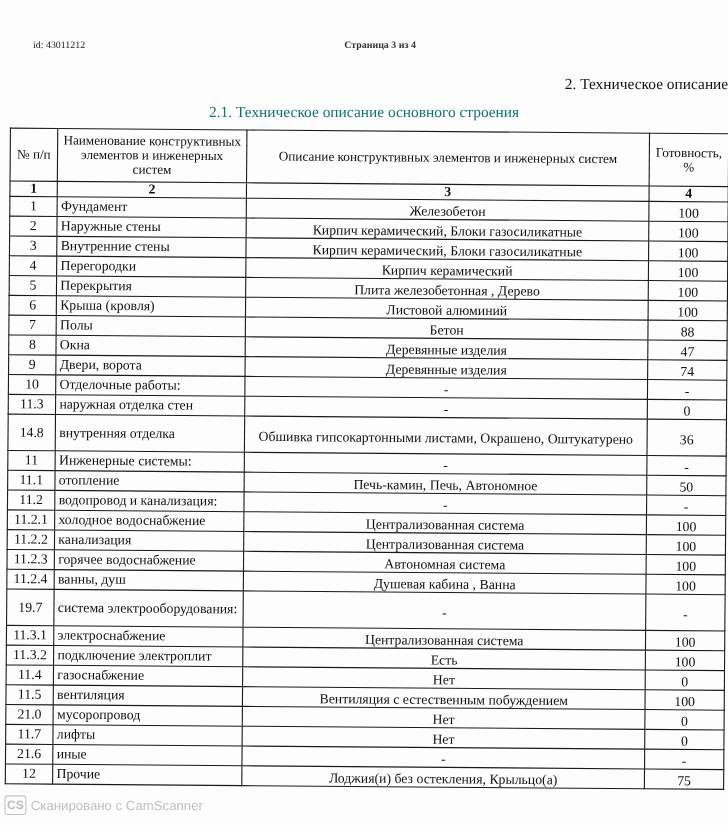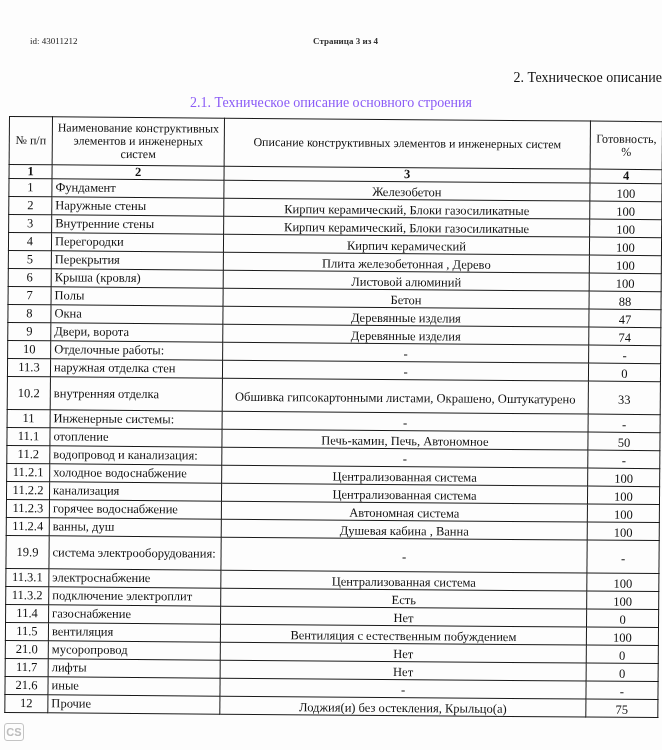--- a/index.html
+++ b/index.html
@@ -6,21 +6,21 @@
     html, body {
       width: 662px; height: 750px; overflow: hidden;
       background: #ffffff;
       font-family: "Liberation Serif", "DejaVu Serif", serif;
       color: #111;
     }
     .page { position: relative; width: 662px; height: 750px; background: #fdfdfd; }
     .hdr-id { position: absolute; left: 30px; top: 36px; font-size: 9px; color: #222; }
     .hdr-page { position: absolute; left: 313px; top: 36px; font-size: 9px; color: #333; font-weight: bold; }
     .title1 { position: absolute; left: 0; width: 662px; top: 70px; text-align: right; font-size: 14px; color: #111; }
-    .title2 { position: absolute; left: 0; width: 662px; top: 95px; text-align: center; font-size: 14px; color: #8b5cf6; }
+    .title2 { position: absolute; left: 0; width: 662px; top: 95px; text-align: center; font-size: 14px; color: #0f766e; }
     .tbl-wrap { position: absolute; left: 9px; top: 116px; width: 653px; transform: rotate(0.45deg); transform-origin: 0 0; }
     table { border-collapse: collapse; width: 653px; table-layout: fixed; font-size: 12.5px; }
     td, th { border: 1.3px solid #1a1a1a; padding: 0 3px; line-height: 13px; font-weight: normal; vertical-align: middle; }
     col.c1 { width: 43px; } col.c2 { width: 172px; } col.c3 { width: 366px; } col.c4 { width: 72px; }
     th { text-align: center; height: 48px; font-size: 12px; line-height: 13px; }
     tr.num td { height: 14px; text-align: center; font-weight: bold; }
     tr.row td { height: 18px; }
     tr.row.tall td { height: 33px; }
     td.n { text-align: center; }
     td.name { text-align: left; white-space: nowrap; overflow: hidden; }
@@ -123,24 +123,24 @@
             <td class="desc">-</td>
             <td class="pct">-</td>
           </tr>
           <tr class="row">
             <td class="n">11.3</td>
             <td class="name">наружная отделка стен</td>
             <td class="desc">-</td>
             <td class="pct">0</td>
           </tr>
           <tr class="row tall">
-            <td class="n">10.2</td>
+            <td class="n">14.8</td>
             <td class="name">внутренняя отделка</td>
             <td class="desc">Обшивка гипсокартонными листами, Окрашено, Оштукатурено</td>
-            <td class="pct">33</td>
+            <td class="pct">36</td>
           </tr>
           <tr class="row">
             <td class="n">11</td>
             <td class="name">Инженерные системы:</td>
             <td class="desc">-</td>
             <td class="pct">-</td>
           </tr>
           <tr class="row">
             <td class="n">11.1</td>
             <td class="name">отопление</td>
@@ -171,21 +171,21 @@
             <td class="desc">Автономная система</td>
             <td class="pct">100</td>
           </tr>
           <tr class="row">
             <td class="n">11.2.4</td>
             <td class="name">ванны, душ</td>
             <td class="desc">Душевая кабина , Ванна</td>
             <td class="pct">100</td>
           </tr>
           <tr class="row tall">
-            <td class="n">19.9</td>
+            <td class="n">19.7</td>
             <td class="name" style="white-space: normal;">система электрооборудования:</td>
             <td class="desc">-</td>
             <td class="pct">-</td>
           </tr>
           <tr class="row">
             <td class="n">11.3.1</td>
             <td class="name">электроснабжение</td>
             <td class="desc">Централизованная система</td>
             <td class="pct">100</td>
           </tr>
@@ -230,14 +230,15 @@
             <td class="name">Прочие</td>
             <td class="desc">Лоджия(и) без остекления, Крыльцо(а)</td>
             <td class="pct">75</td>
           </tr>
         </tbody>
     </table>
   </div>
 
   <div class="footer">
     <span class="cs-logo">CS</span>
+    <span>Сканировано с CamScanner</span>
   </div>
 </div>
 
 </body></html>

